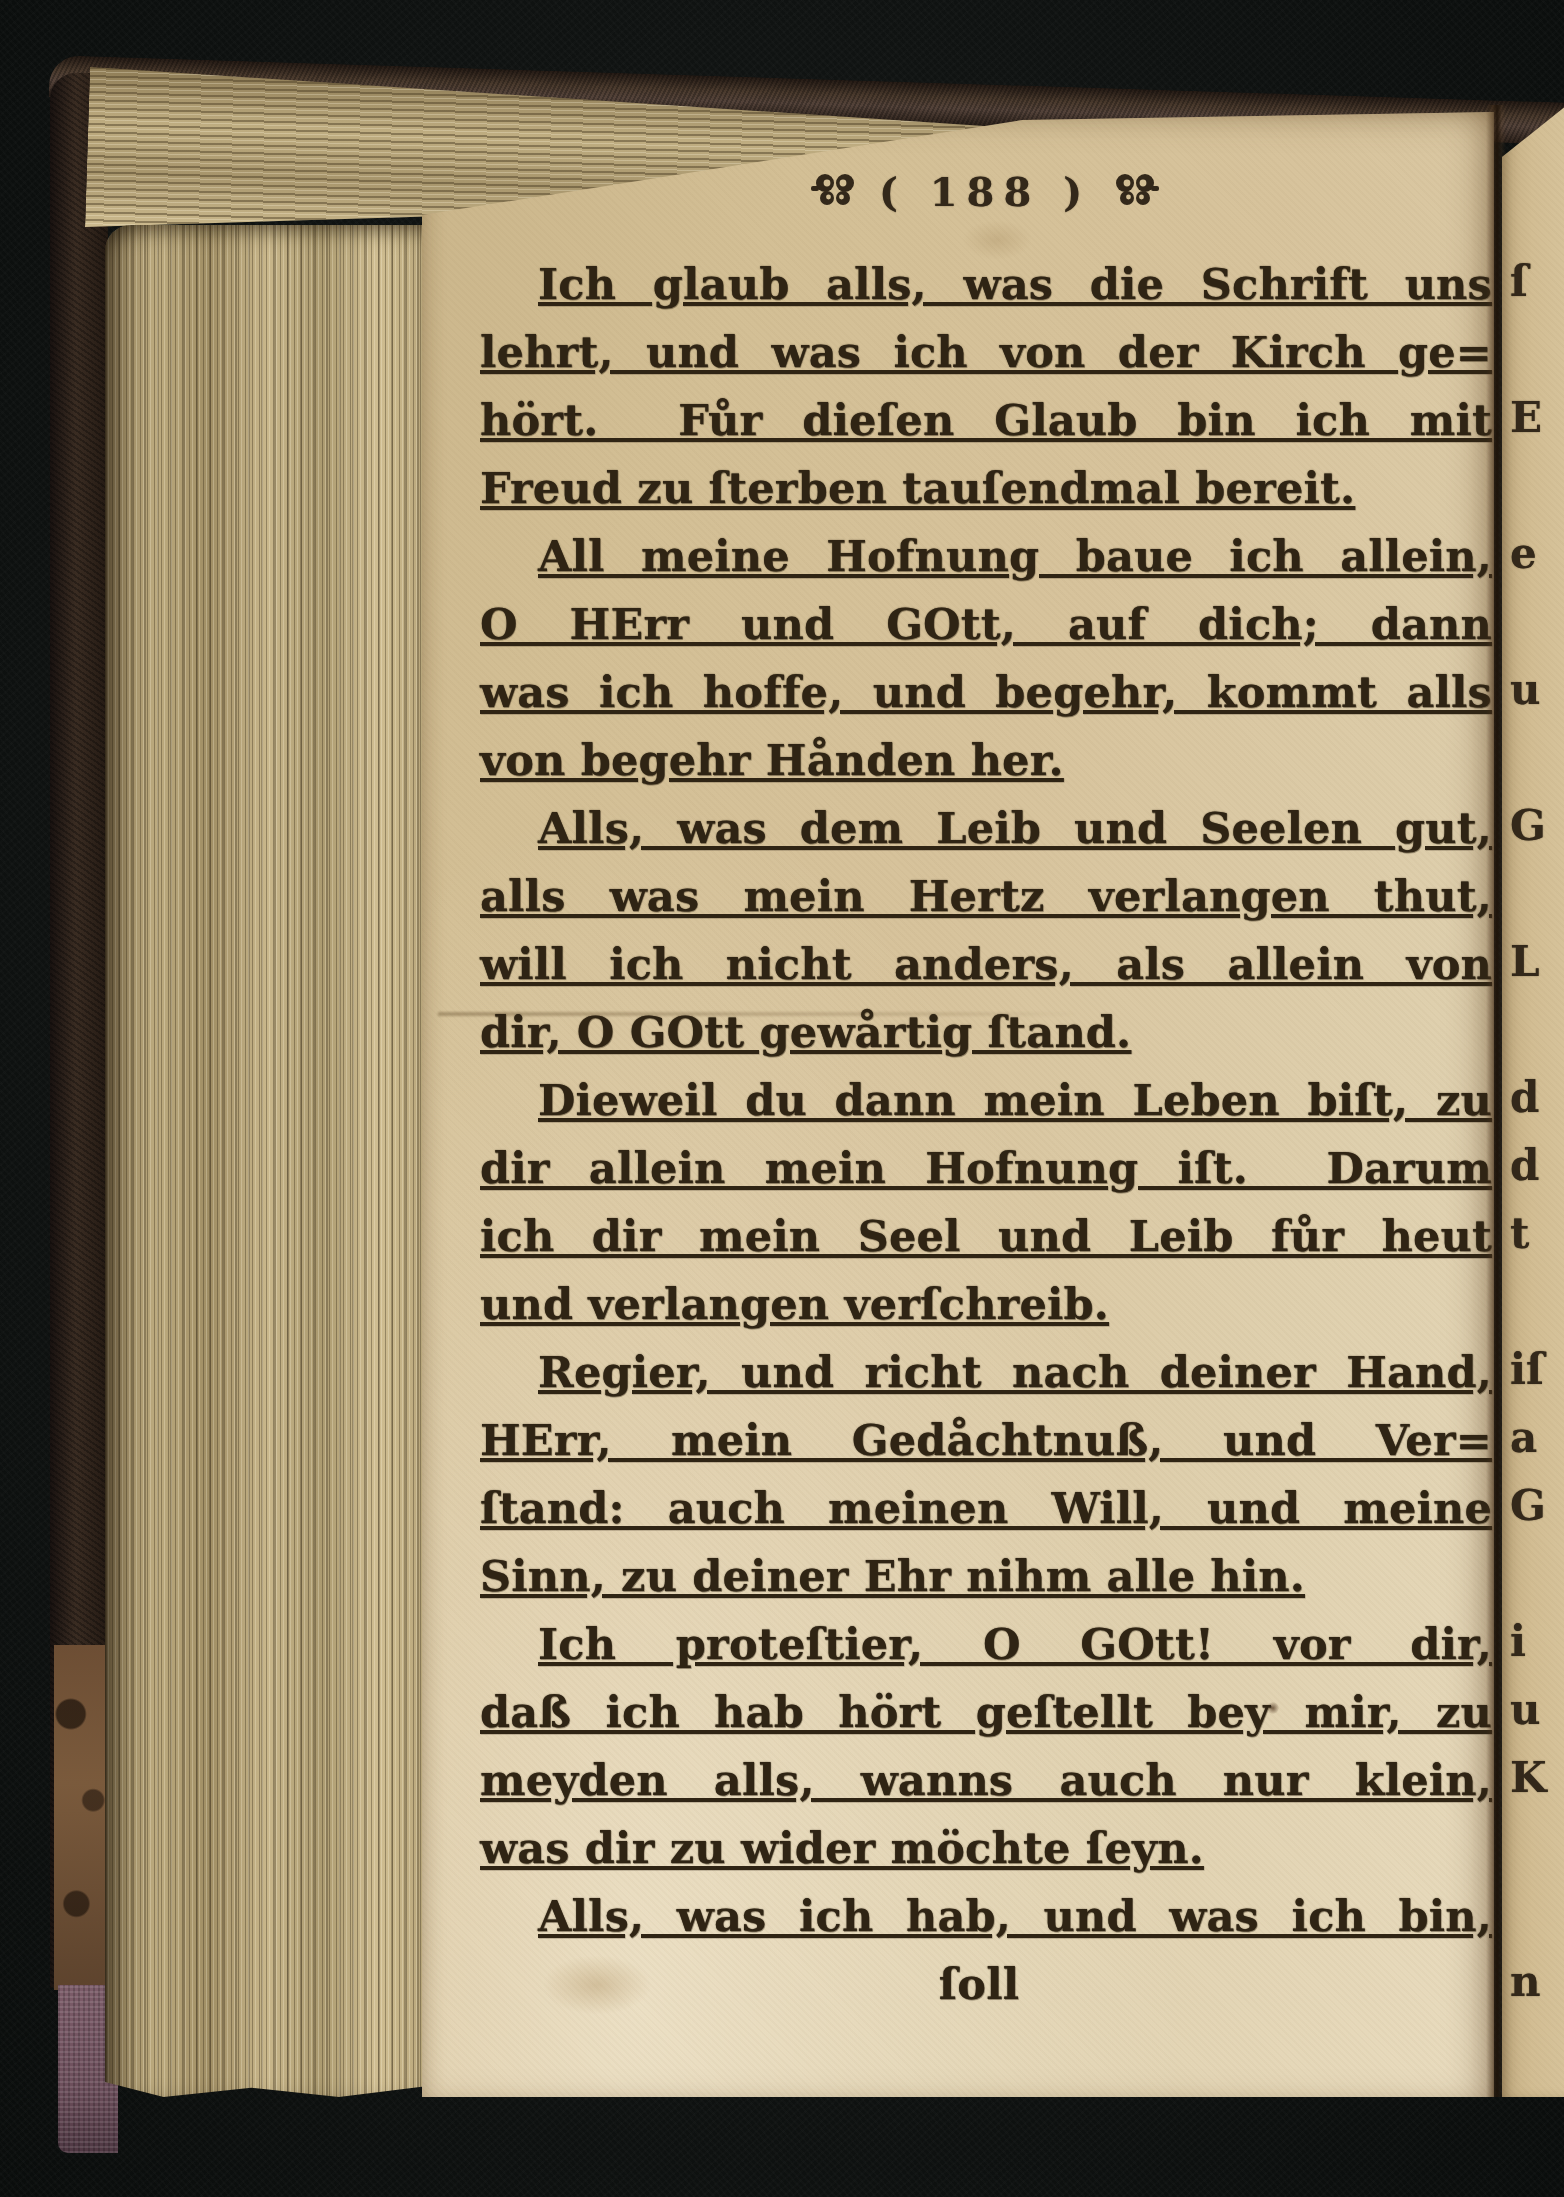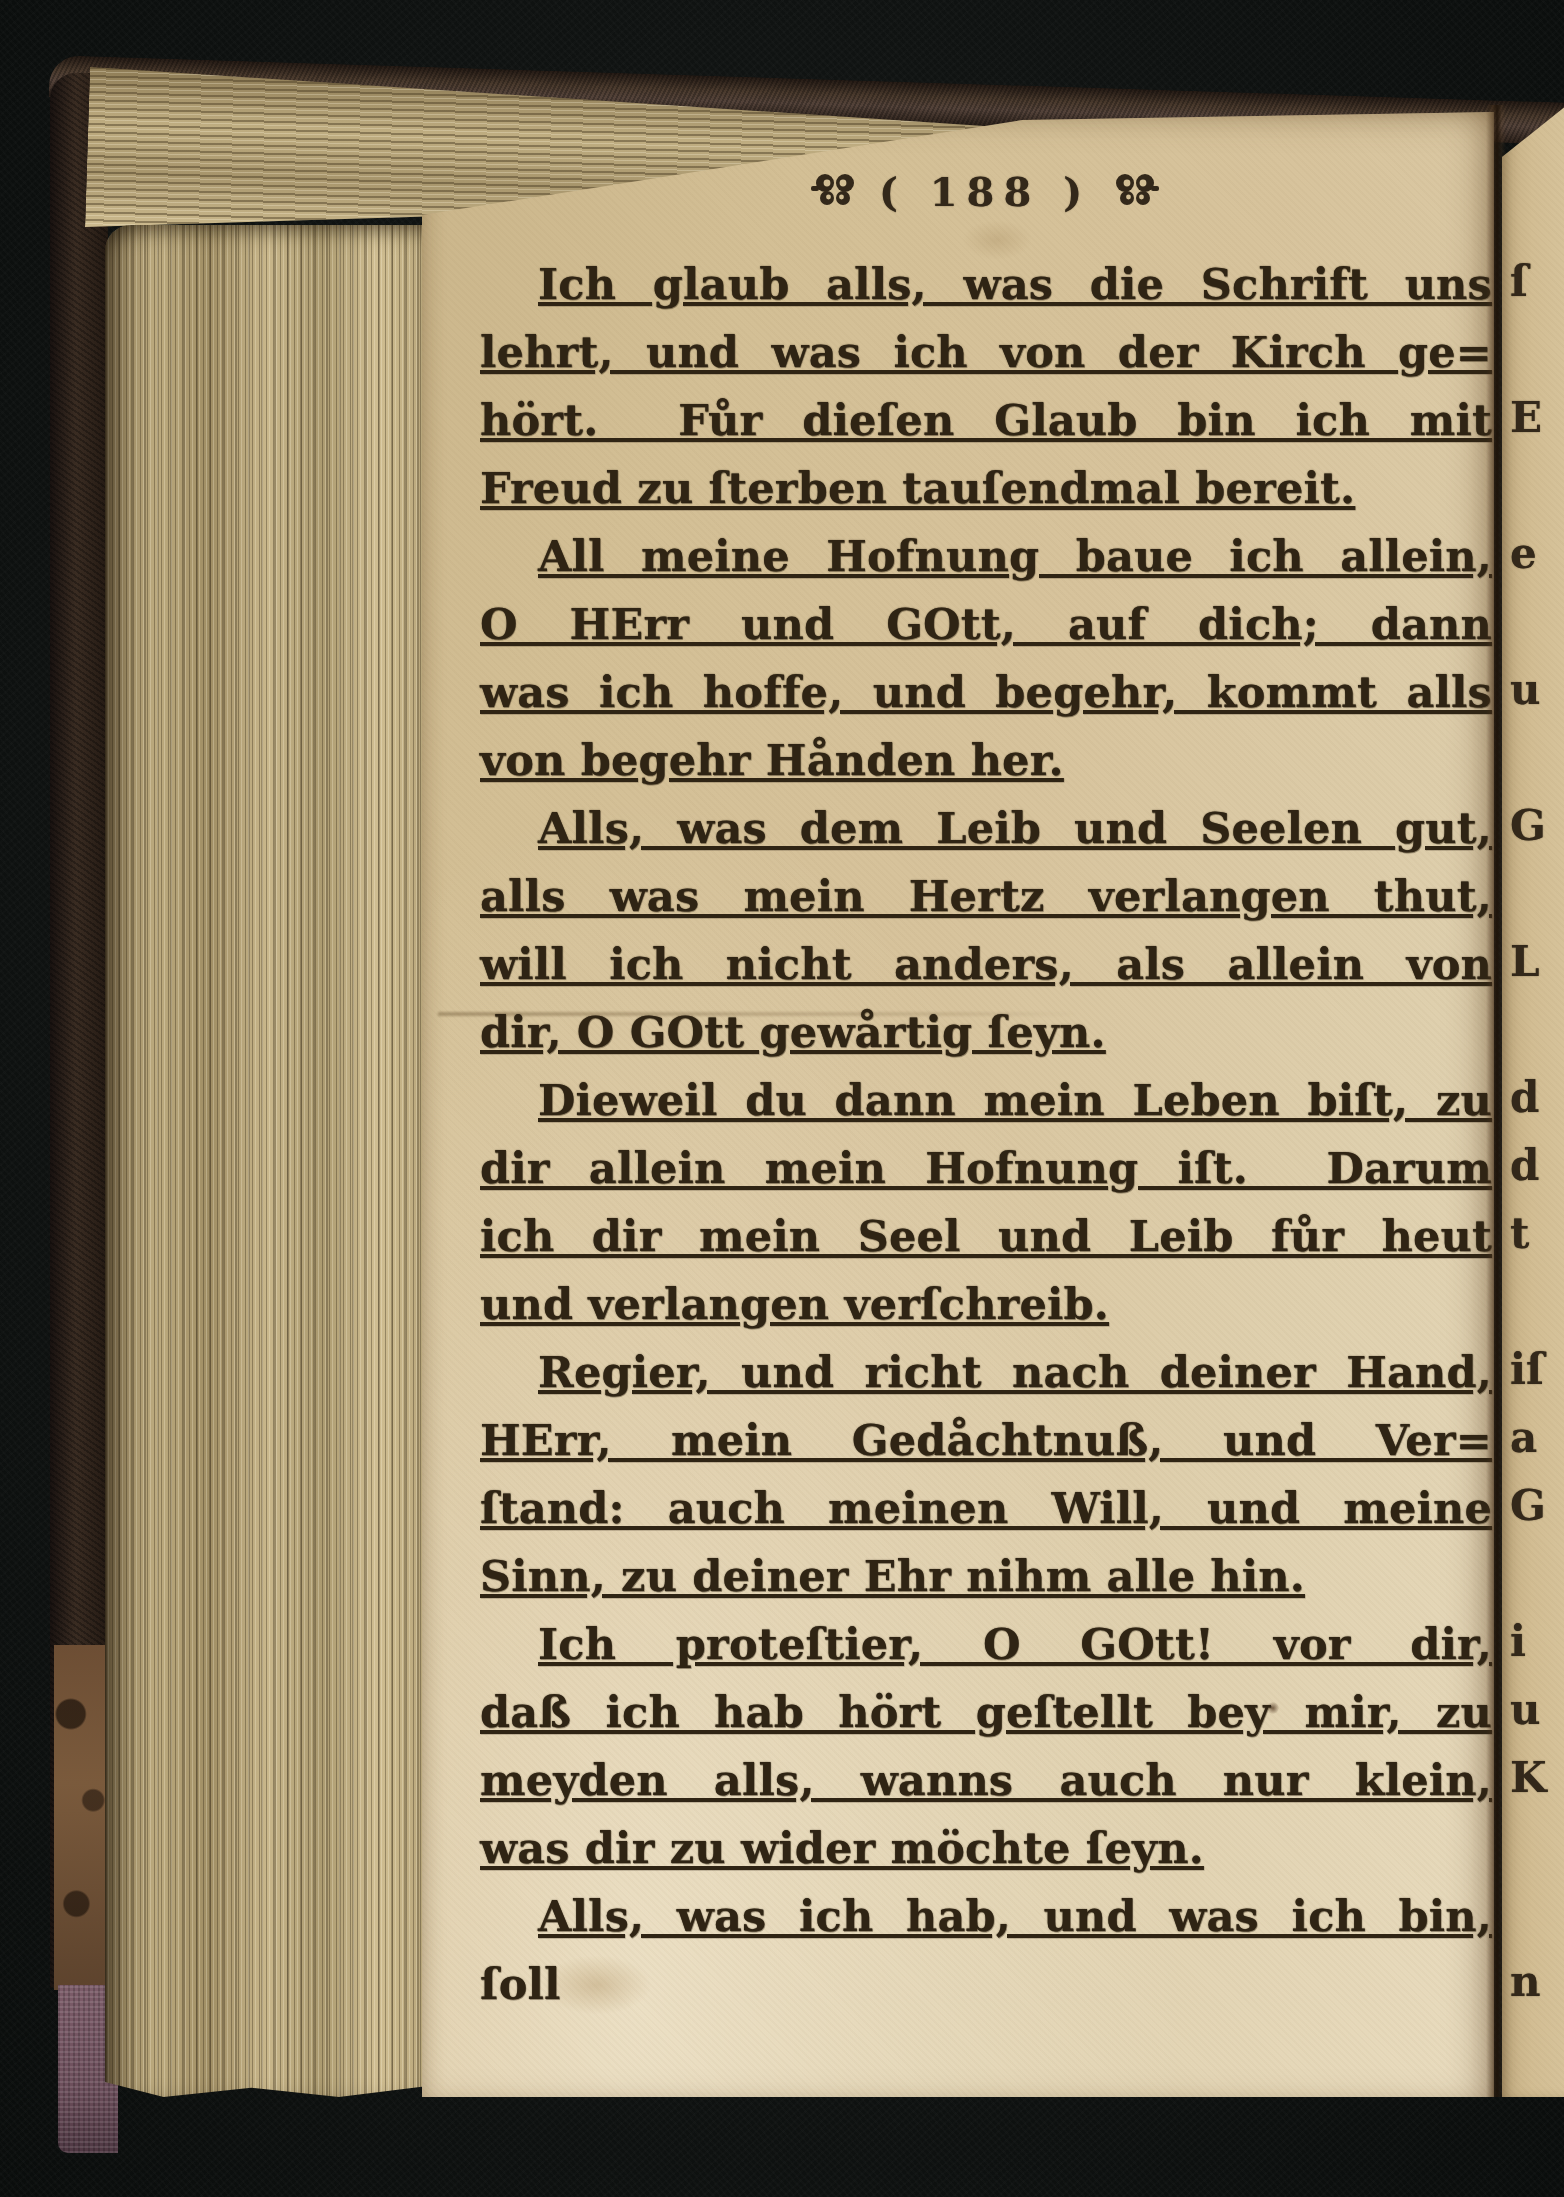--- a/index.html
+++ b/index.html
@@ -110,21 +110,21 @@
   
   .textcol{
     position:absolute;left:58px;top:140px;width:1012px;
     font-size:43px;font-weight:bold;line-height:68px;color:#2f2414;
     text-shadow:0 0 1.3px rgba(46,34,16,.85), 0.6px 0.6px 0 rgba(46,34,16,.35);
     letter-spacing:.2px;
   }
   .line{text-align:justify;text-align-last:justify;white-space:nowrap;height:68px;text-decoration:underline;}
   .line.first{text-indent:58px;}
   .line.end{text-align-last:left;white-space:normal;}
-  .catchword{height:68px;text-align:left;padding-right:14px;}
+  .catchword{height:68px;text-align:center;padding-right:14px;}
 
   
   .fold{
     position:absolute;left:1436px;top:50px;width:20px;height:1992px;
     background:linear-gradient(90deg, rgba(80,55,30,0) 0%, rgba(70,48,26,.5) 35%, rgba(32,20,9,.85) 55%, rgba(90,65,40,.25) 78%, transparent 100%);
   }
 
   
   .next-page{
     position:absolute;left:1452px;top:42px;width:75px;height:2000px;overflow:hidden;
@@ -205,21 +205,21 @@
         <div class="line end">Freud zu ſterben tauſendmal bereit.</div>
 
         <div class="line first">All meine Hofnung baue ich allein,</div>
         <div class="line">O HErr und GOtt, auf dich; dann</div>
         <div class="line">was ich hoffe, und begehr, kommt alls</div>
         <div class="line end">von begehr Hånden her.</div>
 
         <div class="line first">Alls, was dem Leib und Seelen gut,</div>
         <div class="line">alls was mein Hertz verlangen thut,</div>
         <div class="line">will ich nicht anders, als allein von</div>
-        <div class="line end">dir, O GOtt gewårtig ſeyn.</div>
+        <div class="line end">dir, O GOtt gewårtig ſtand.</div>
 
         <div class="line first">Dieweil du dann mein Leben biſt, zu</div>
         <div class="line">dir allein mein Hofnung iſt.&nbsp; Darum</div>
         <div class="line">ich dir mein Seel und Leib fůr heut</div>
         <div class="line end">und verlangen verſchreib.</div>
 
         <div class="line first">Regier, und richt nach deiner Hand,</div>
         <div class="line">HErr, mein Gedåchtnuß, und Ver=</div>
         <div class="line">ſtand: auch meinen Will, und meine</div>
         <div class="line end">Sinn, zu deiner Ehr nihm alle hin.</div>

